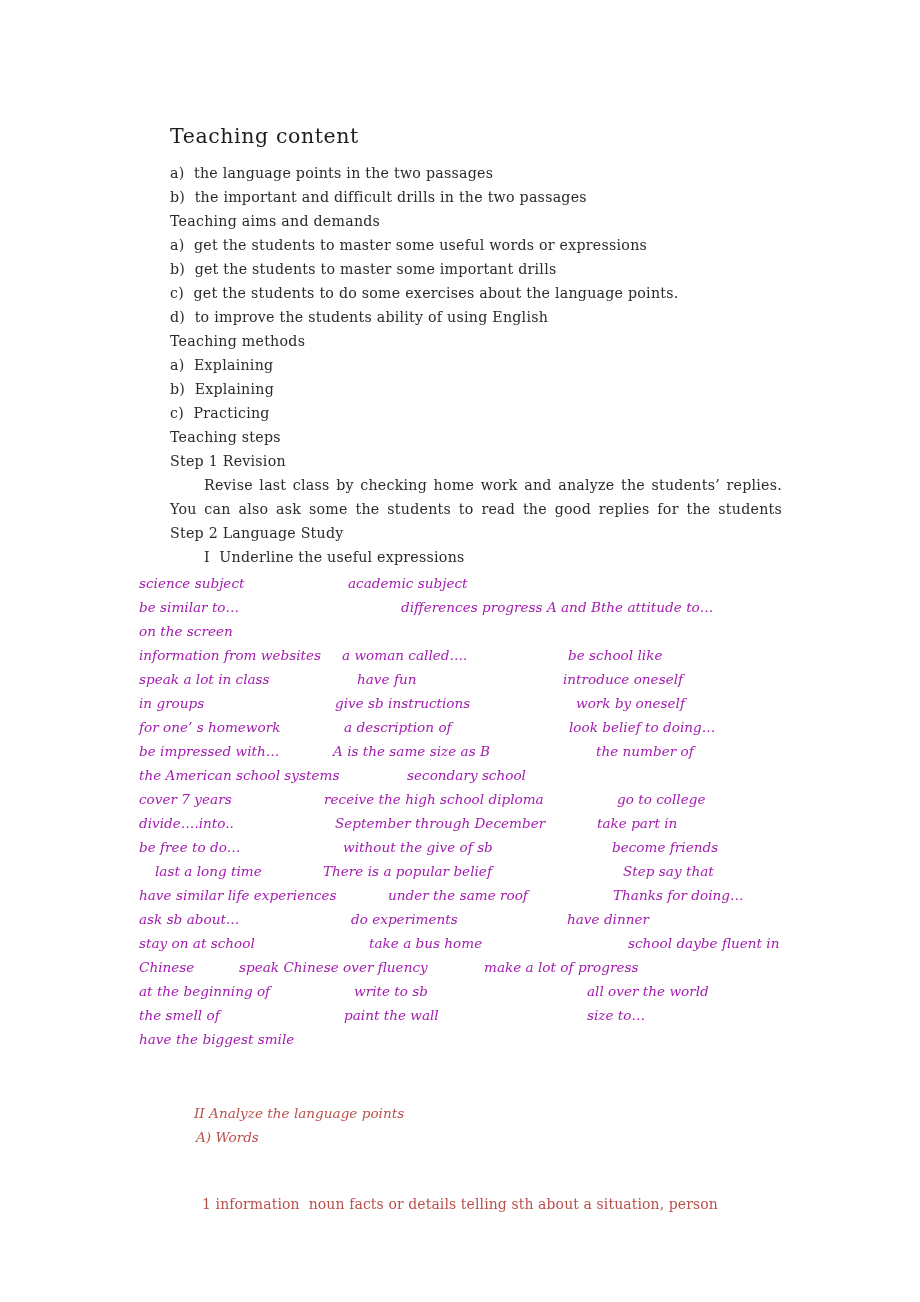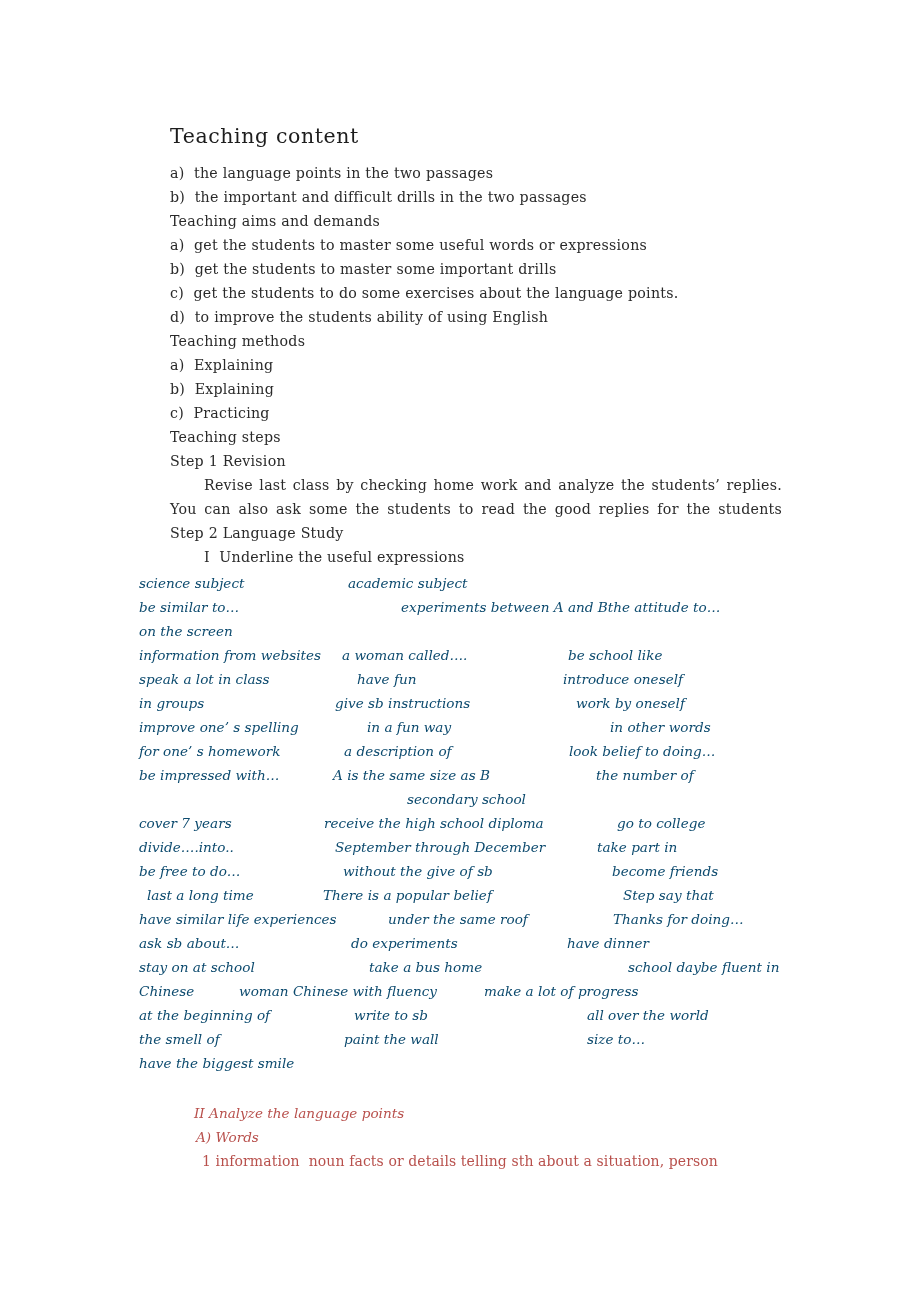--- a/index.html
+++ b/index.html
@@ -68,21 +68,21 @@
     position: absolute;
     left: 139px;
     top: 571px;
     width: 650px;
   }
   .rline {
     position: relative;
     height: 24px;
     line-height: 24px;
     font-size: 13.6px;
-    color: #0c4a6e;
+    color: #a21caf;
     font-style: italic;
     font-family: "DejaVu Serif", "Liberation Serif", serif;
     white-space: pre;
   }
   .rline .seg {
     position: absolute;
     top: 0;
     white-space: pre;
   }
 
@@ -98,20 +98,21 @@
   }
   .redplain {
     position: absolute;
     font-style: normal;
     font-size: 14px;
     line-height: 24px;
     color: #b8504c;
     font-family: "DejaVu Serif", "Liberation Serif", serif;
     white-space: pre;
     letter-spacing: 0.1px;
+    margin-top: 43px;
   }
 </style>
 </head>
 <body>
 
 <div class="page">
   <div class="doc">
 
     <div class="title">Teaching content</div>
 
@@ -140,21 +141,21 @@
 
     <div class="redwrap">
 
       <div class="rline">
         <span class="seg" style="left:0px">science subject</span>
         <span class="seg" style="left:209px">academic subject</span>
       </div>
 
       <div class="rline">
         <span class="seg" style="left:0px">be similar to…</span>
-        <span class="seg" style="left:262px">experiments between A and Bthe attitude to…</span>
+        <span class="seg" style="left:262px">differences progress A and Bthe attitude to…</span>
       </div>
 
 
       <div class="rline">
         <span class="seg" style="left:0px">on the screen</span>
       </div>
 
       <div class="rline">
         <span class="seg" style="left:0px">information from websites</span>
         <span class="seg" style="left:203px">a woman called….</span>
@@ -166,39 +167,35 @@
         <span class="seg" style="left:218px">have fun</span>
         <span class="seg" style="left:424px">introduce oneself</span>
       </div>
 
       <div class="rline">
         <span class="seg" style="left:0px">in groups</span>
         <span class="seg" style="left:196px">give sb instructions</span>
         <span class="seg" style="left:437px">work by oneself</span>
       </div>
 
-      <div class="rline">
-        <span class="seg" style="left:0px">improve one’ s spelling</span>
-        <span class="seg" style="left:228px">in a fun way</span>
-        <span class="seg" style="left:471px">in other words</span>
-      </div>
 
       <div class="rline">
         <span class="seg" style="left:0px">for one’ s homework</span>
         <span class="seg" style="left:205px">a description of</span>
         <span class="seg" style="left:430px">look belief to doing…</span>
       </div>
 
       <div class="rline">
         <span class="seg" style="left:0px">be impressed with…</span>
         <span class="seg" style="left:194px">A is the same size as B</span>
         <span class="seg" style="left:457px">the number of</span>
       </div>
 
       <div class="rline">
+        <span class="seg" style="left:0px">the American school systems</span>
         <span class="seg" style="left:268px">secondary school</span>
       </div>
 
       <div class="rline">
         <span class="seg" style="left:0px">cover 7 years</span>
         <span class="seg" style="left:185px">receive the high school diploma</span>
         <span class="seg" style="left:478px">go to college</span>
       </div>
 
       <div class="rline">
@@ -207,21 +204,21 @@
         <span class="seg" style="left:458px">take part in</span>
       </div>
 
       <div class="rline">
         <span class="seg" style="left:0px">be free to do…</span>
         <span class="seg" style="left:204px">without the give of sb</span>
         <span class="seg" style="left:473px">become friends</span>
       </div>
 
       <div class="rline">
-        <span class="seg" style="left:8px">last a long time</span>
+        <span class="seg" style="left:16px">last a long time</span>
         <span class="seg" style="left:184px">There is a popular belief</span>
         <span class="seg" style="left:484px">Step say that</span>
       </div>
 
       <div class="rline">
         <span class="seg" style="left:0px">have similar life experiences</span>
         <span class="seg" style="left:249px">under the same roof</span>
         <span class="seg" style="left:474px">Thanks for doing…</span>
       </div>
 
@@ -232,21 +229,21 @@
       </div>
 
       <div class="rline">
         <span class="seg" style="left:0px">stay on at school</span>
         <span class="seg" style="left:230px">take a bus home</span>
         <span class="seg" style="left:489px">school daybe fluent in</span>
       </div>
 
       <div class="rline">
         <span class="seg" style="left:0px">Chinese</span>
-        <span class="seg" style="left:100px">woman Chinese with fluency</span>
+        <span class="seg" style="left:100px">speak Chinese over fluency</span>
         <span class="seg" style="left:345px">make a lot of progress</span>
       </div>
 
       <div class="rline">
         <span class="seg" style="left:0px">at the beginning of</span>
         <span class="seg" style="left:215px">write to sb</span>
         <span class="seg" style="left:448px">all over the world</span>
       </div>
 
       <div class="rline">

